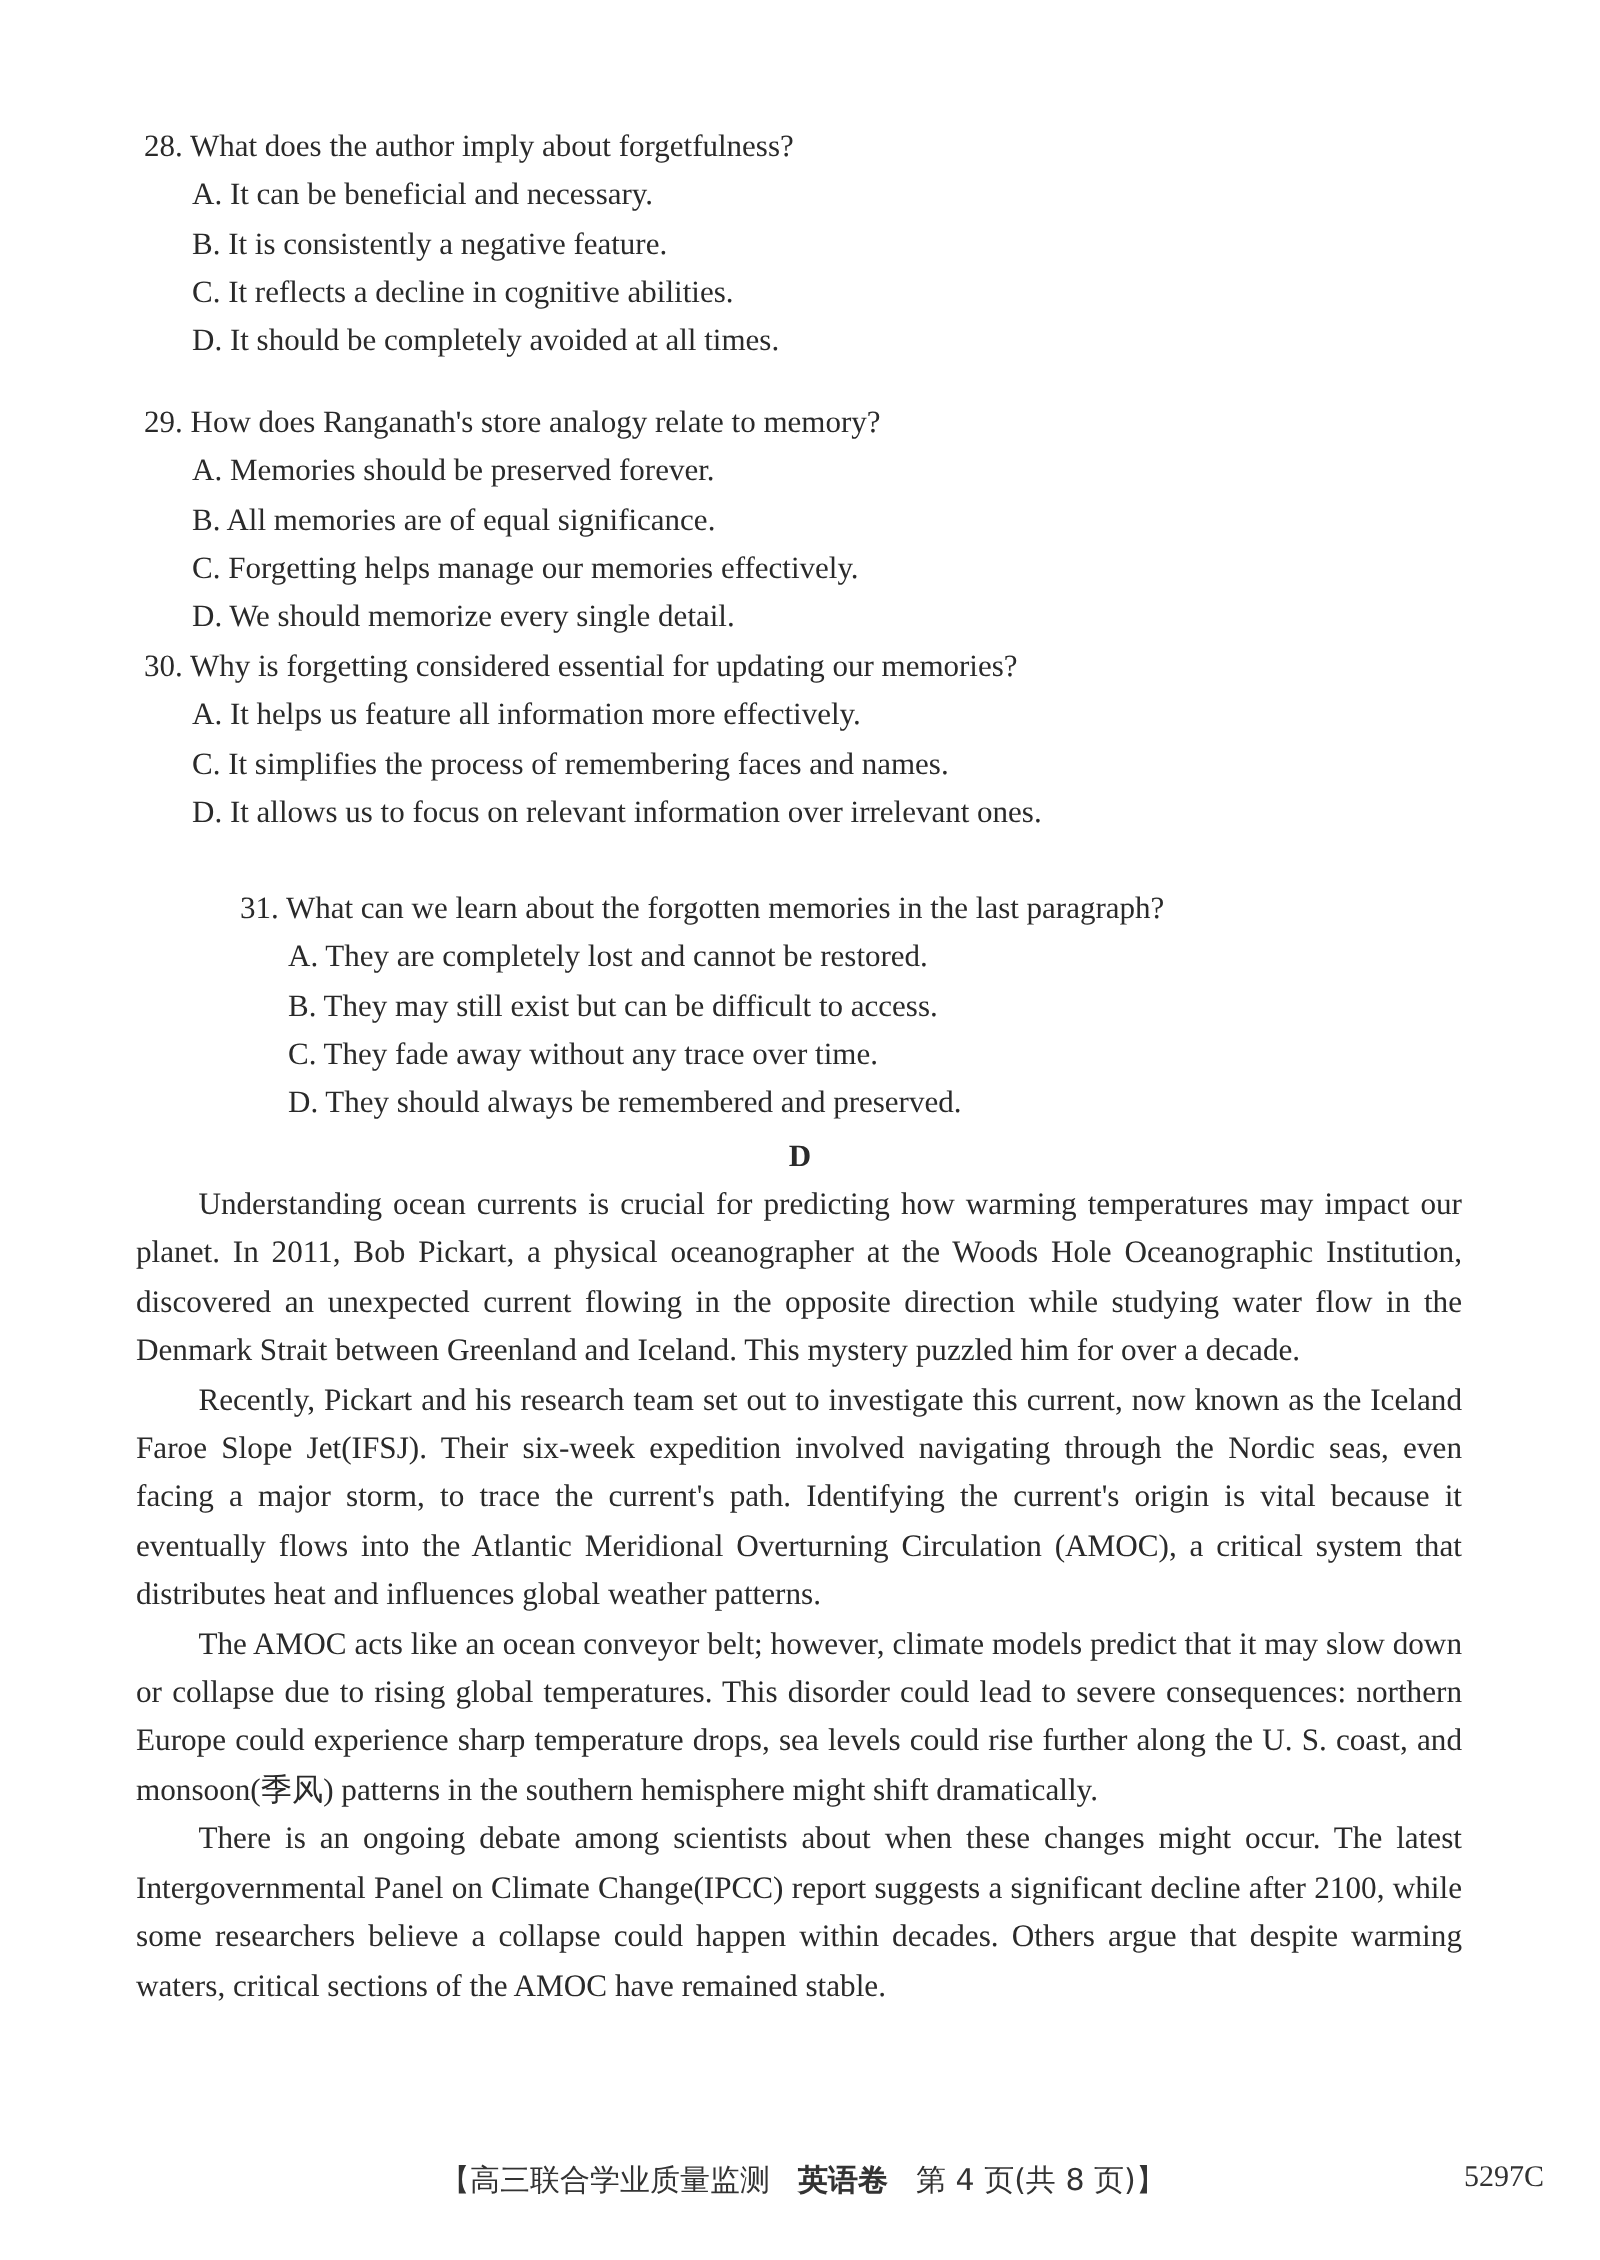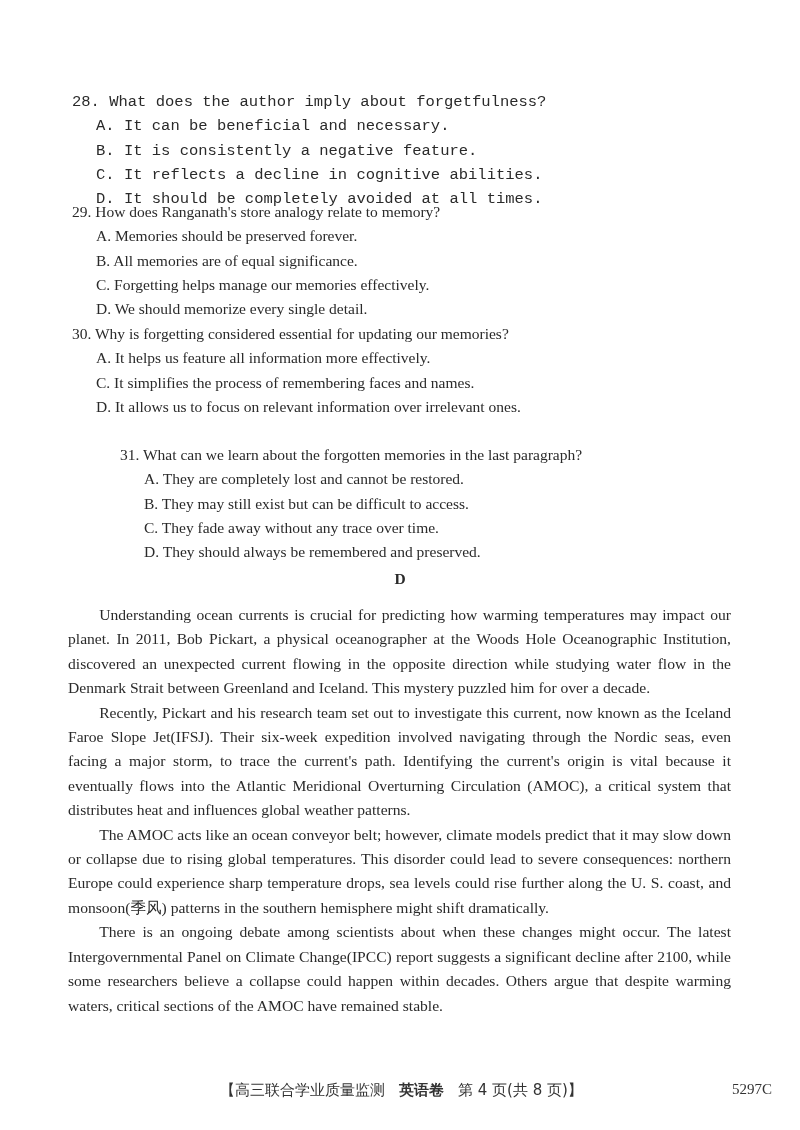--- a/index.html
+++ b/index.html
@@ -4,36 +4,36 @@
 <style>
   html, body { margin: 0; padding: 0; background: #ffffff; }
   body { width: 800px; height: 1130px; position: relative; overflow: hidden;
          font-family: "Liberation Serif", "DejaVu Serif", serif; color: #2a2a2a; }
   .page { position: absolute; left: 0; top: 0; width: 800px; height: 1130px; }
   .qblock { position: absolute; left: 72px; width: 680px; }
   .q { font-size: 15.5px; line-height: 24.3px; height: 24.3px; white-space: nowrap; }
   .opt { font-size: 15.5px; line-height: 24.3px; height: 24.3px; padding-left: 24px; white-space: nowrap; }
   .section-letter { position: absolute; top: 568px; left: 0; width: 800px; text-align: center;
                     font-weight: bold; font-size: 15.5px; line-height: 22px; }
-  .passage { position: absolute; left: 68px; width: 663px; top: 591px; margin-top: 12px; }
+  .passage { position: absolute; left: 68px; width: 663px; top: 591px; }
   .para { font-size: 15.6px; line-height: 24.4px; text-align: justify; text-indent: 2em; margin: 0;
           font-family: "Liberation Serif", "DejaVu Serif", serif; }
   .footer { position: absolute; top: 1081px; left: 220px; font-size: 15px; white-space: nowrap;
             font-family: "DejaVu Sans", sans-serif; color: #333; }
   .footer .bold { font-weight: bold; }
   .footer .gap { display: inline-block; width: 14px; }
   .code { position: absolute; top: 1081px; left: 686px; font-size: 15px; color: #333;
           font-family: "Liberation Serif", serif; margin-left: 46px; }
 </style>
 </head>
 <body>
 
 <div class="page">
 
-  <div class="qblock" style="top:90px;font-family:Liberation Mono, monospace;">
+  <div class="qblock" style="top:62px;">
     <div class="q"><span>28.</span> <span>What does the author imply about forgetfulness?</span></div>
     <div class="opt">A. It can be beneficial and necessary.</div>
     <div class="opt">B. It is consistently a negative feature.</div>
     <div class="opt">C. It reflects a decline in cognitive abilities.</div>
     <div class="opt">D. It should be completely avoided at all times.</div>
   </div>
 
   <div class="qblock" style="top:200px;">
     <div class="q"><span>29.</span> <span>How does Ranganath's store analogy relate to memory?</span></div>
     <div class="opt">A. Memories should be preserved forever.</div>

